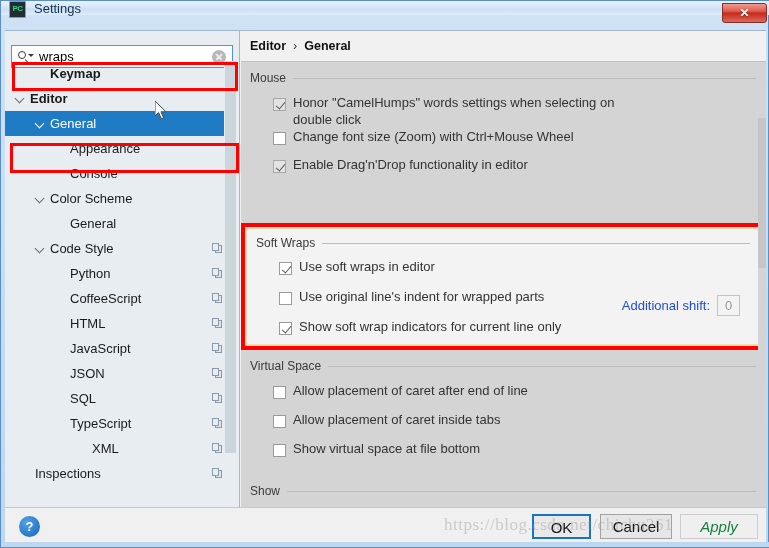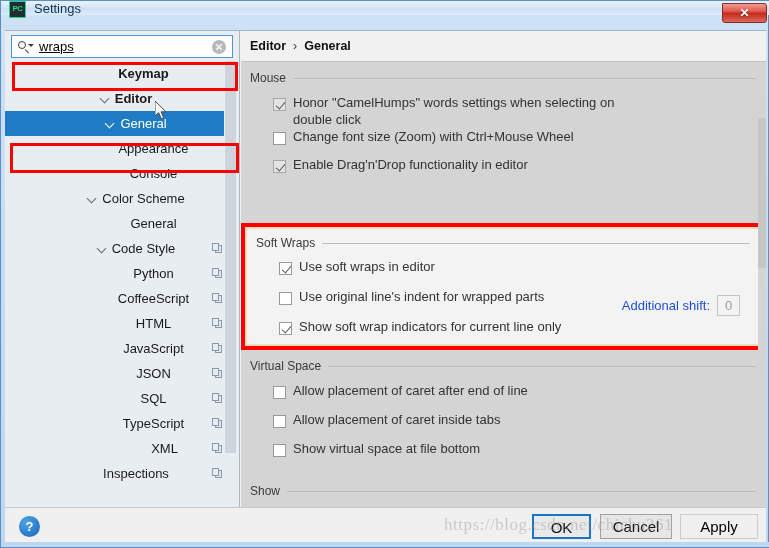--- a/index.html
+++ b/index.html
@@ -59,21 +59,21 @@
     border-top: 1px solid #9cb7cf;
   }
 
   
   .leftpane {
     position: absolute; left: 0; top: 0;
     width: 232px; height: 486px;
     background: #e8edf2;
   }
   .search-wrap {
-    position: absolute; left: 6px; top: 4px;
+    position: absolute; left: 6px; top: 14px;
     width: 222px; height: 15px; text-decoration: underline;
   }
   .search-box {
     width: 222px; height: 23px;
     background: #ffffff;
     border: 1px solid #5792d0;
     display: flex; align-items: center;
   }
   .mag {
     position: relative; width: 18px; height: 14px; margin-left: 5px; flex: none;
@@ -114,21 +114,20 @@
     position: absolute; left: 0; top: 30px;
     width: 232px; height: 456px;
     overflow: hidden;
   }
   .tree-item {
     position: relative;
     height: 25px;
     display: flex; align-items: center;
     font-size: 13px; color: #1a1a1a;
     white-space: nowrap;
-    justify-content: center;
   }
   .tree-item.sel {
     background: #1f7cc4; color: #ffffff;
   }
   .tree-item.bold { font-weight: bold; }
   .chev {
     width: 11px; height: 11px; flex: none; position: relative;
   }
   .chev::after {
     content: ""; position: absolute; left: 1px; top: 2px;
@@ -315,21 +314,21 @@
     border: 1px solid #a2a2a2;
     font-size: 15px; color: #111;
     text-align: center; line-height: 23px;
   }
   .btn-ok {
     left: 527px; width: 59px;
     border: 2px solid #1a73c4;
     background: #e9e9e9;
   }
   .btn-cancel { left: 595px; width: 72px; }
-  .btn-apply  { left: 675px; width: 78px; color: #000000; border-color: #cccccc; background: #efefef; }
+  .btn-apply  { left: 675px; width: 78px; color: #15803d; border-color: #cccccc; background: #efefef; font-style: italic; }
 
   .watermark {
     position: absolute; left: 443px; top: 514px;
     font-family: "Liberation Serif", serif;
     font-size: 17px;
     color: rgba(150,150,150,0.42);
     letter-spacing: 0.5px;
     white-space: nowrap;
     pointer-events: none;
   }

